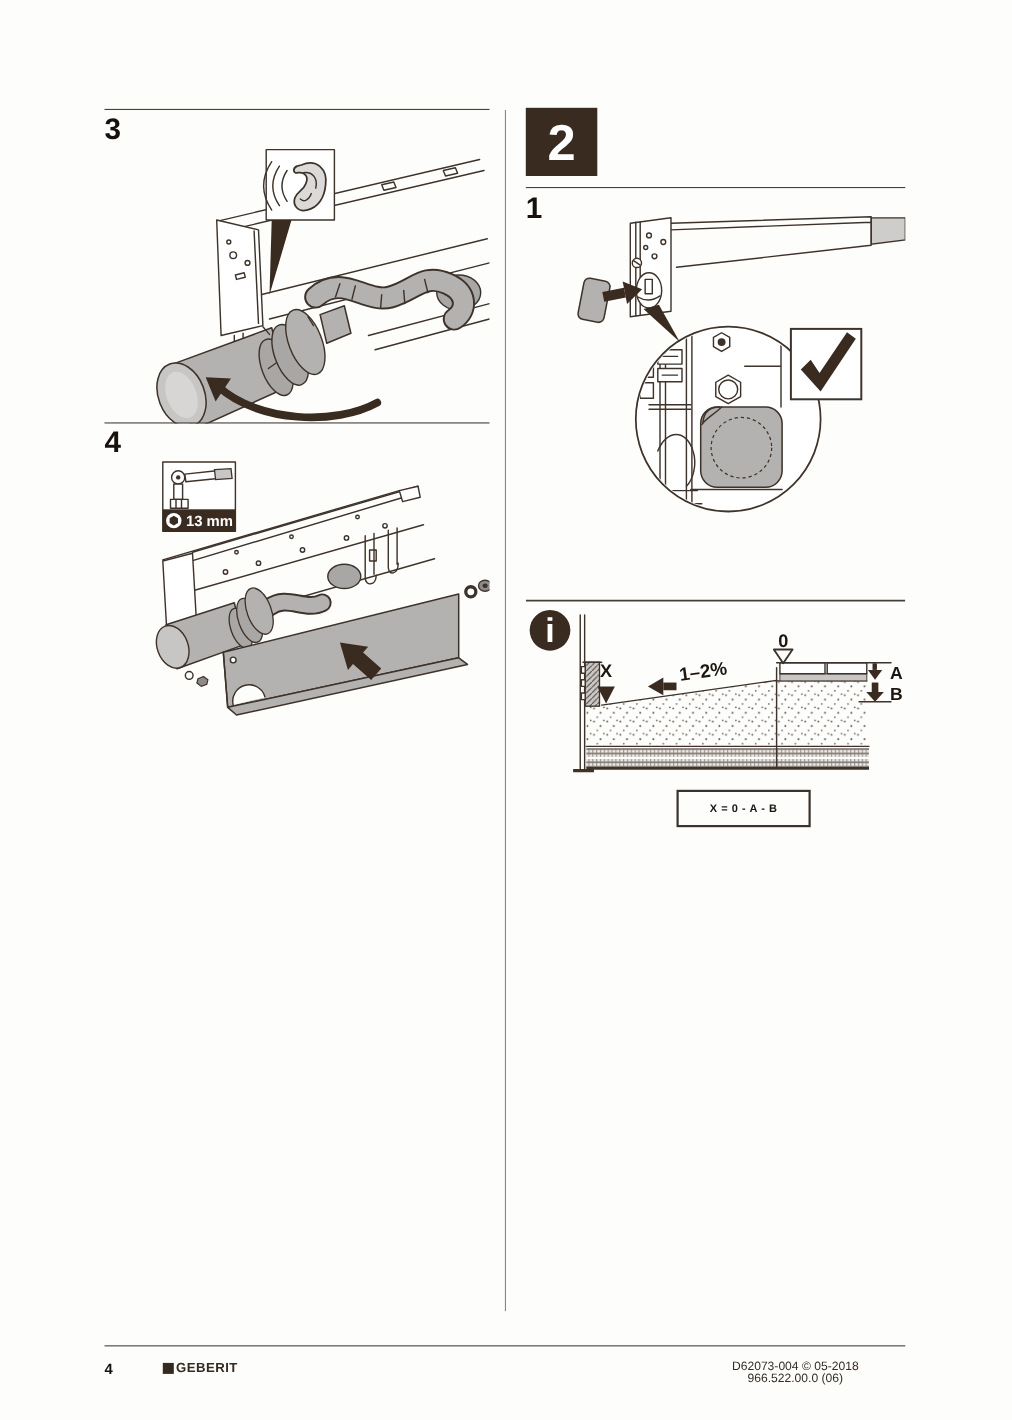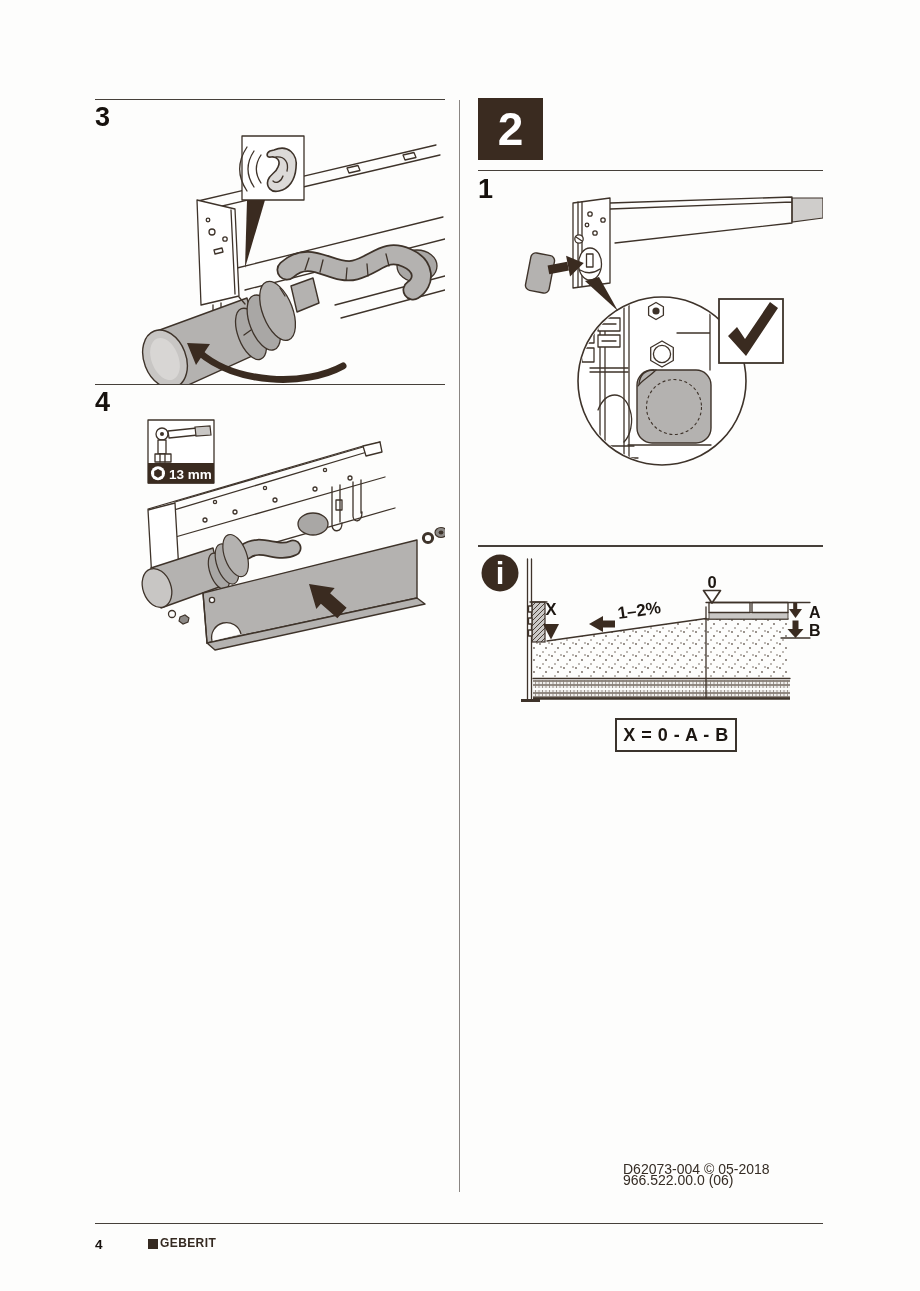--- a/index.html
+++ b/index.html
@@ -14,30 +14,30 @@
     position:absolute;left:478px;top:98px;width:65px;height:62px;
     background:#3a2b20;display:flex;align-items:center;justify-content:center;
   }
   .chapter-box span{color:#ffffff;font-size:46px;font-weight:bold;line-height:1;}
   .vdivider{position:absolute;left:459px;top:100px;height:1092px;border-left:1.5px solid #8a8683;}
   .illus{position:absolute;}
   .formula-box{
     position:absolute;left:615px;top:718px;width:118px;height:30px;
     border:2px solid #3a332c;background:#fdfdfc;
     display:flex;align-items:center;justify-content:center;
-    font-size:18px;font-weight:bold;color:#1c1611;letter-spacing:0.5px;
+    font-size:10px;font-weight:bold;color:#1c1611;letter-spacing:0.5px;
   }
   .footer-rule{position:absolute;left:95px;top:1223px;width:728px;border-top:1.5px solid #46403a;}
   .footer-pagenum{position:absolute;left:95px;top:1237px;font-size:13.5px;font-weight:bold;color:#16110d;}
   .footer-logo{position:absolute;left:148px;top:1236px;display:flex;align-items:center;}
   .footer-logo .sq{width:10px;height:10px;background:#352a21;margin-right:2px;margin-top:2px;}
   .footer-logo .brand{font-size:12px;font-weight:bold;color:#352a21;letter-spacing:0.4px;}
   .footer-doc{
-    position:absolute;left:623px;top:1164px;width:200px;text-align:left;
-    font-size:14px;line-height:11px;color:#352c24;
+    position:absolute;left:623px;top:1237px;width:200px;text-align:center;
+    font-size:11px;line-height:11px;color:#352c24;
   }
   svg .ln{stroke:#3e332a;stroke-width:1.3;fill:none;stroke-linecap:round;stroke-linejoin:round;}
   svg .fw{fill:#ffffff;stroke:#3e332a;stroke-width:1.3;stroke-linejoin:round;}
   svg .fg{fill:#b4b2b0;stroke:#3e332a;stroke-width:1.4;stroke-linejoin:round;}
   svg .fd{fill:#3a2b20;stroke:none;}
   svg text{font-family:"Liberation Sans",sans-serif;}
 </style>
 </head>
 <body>
 

